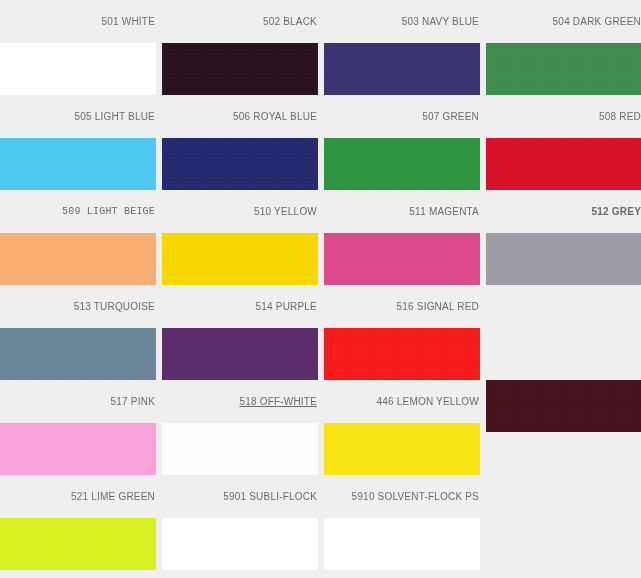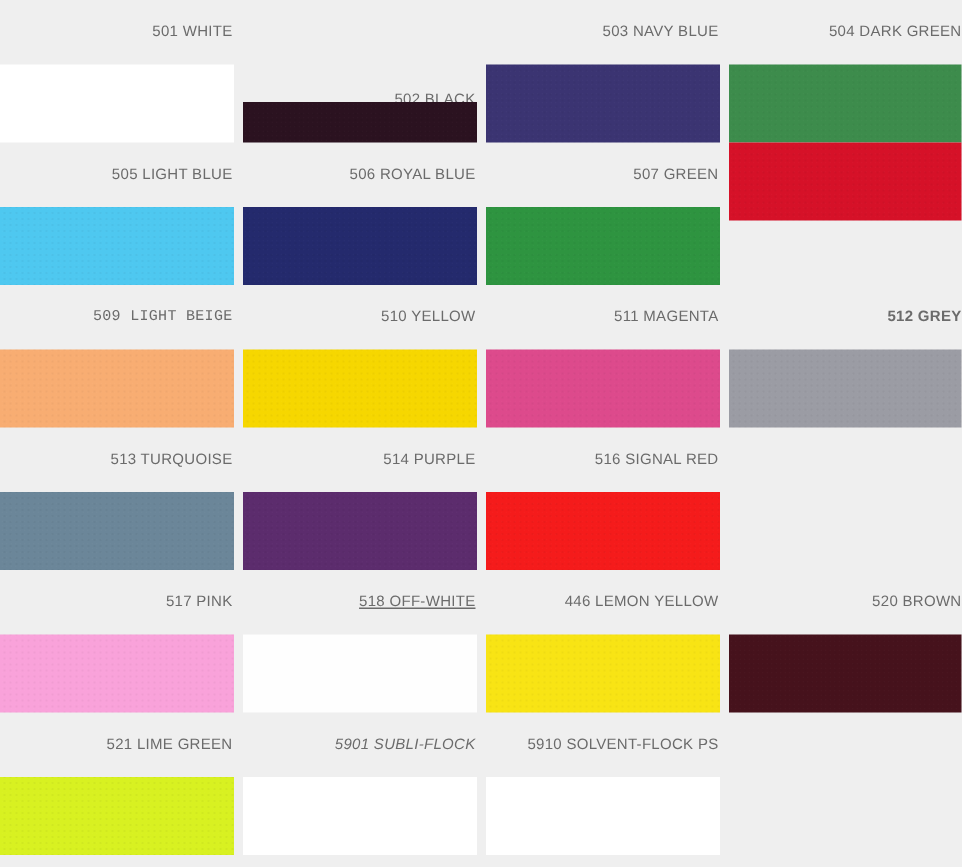--- a/index.html
+++ b/index.html
@@ -78,21 +78,21 @@
 </head>
 <body style="background: rgb(239, 239, 239);">
 
 <div id="swatch-grid">
     <div class="swatch-row">
       <div class="swatch-cell">
         <div class="swatch-label" style="color: rgb(107, 107, 107);">501 WHITE</div>
         <div class="swatch-chip is-white" style="background-color: rgb(255, 255, 255);"></div>
       </div>
       <div class="swatch-cell">
-        <div class="swatch-label" style="color: rgb(107, 107, 107); margin-top: 45px;">502 BLACK</div>
+        <div class="swatch-label" style="color: rgb(107, 107, 107);">502 BLACK</div>
         <div class="swatch-chip" style="background-color: rgb(43, 18, 32);"></div>
       </div>
       <div class="swatch-cell">
         <div class="swatch-label" style="color: rgb(107, 107, 107);">503 NAVY BLUE</div>
         <div class="swatch-chip" style="background-color: rgb(59, 52, 114);"></div>
       </div>
       <div class="swatch-cell">
         <div class="swatch-label" style="color: rgb(107, 107, 107);">504 DARK GREEN</div>
         <div class="swatch-chip" style="background-color: rgb(61, 140, 76);"></div>
       </div>
@@ -104,20 +104,21 @@
       </div>
       <div class="swatch-cell">
         <div class="swatch-label" style="color: rgb(107, 107, 107);">506 ROYAL BLUE</div>
         <div class="swatch-chip" style="background-color: rgb(36, 42, 109);"></div>
       </div>
       <div class="swatch-cell">
         <div class="swatch-label" style="color: rgb(107, 107, 107);">507 GREEN</div>
         <div class="swatch-chip" style="background-color: rgb(46, 148, 64);"></div>
       </div>
       <div class="swatch-cell">
+        <div class="swatch-label" style="color: rgb(107, 107, 107);">508 RED</div>
         <div class="swatch-chip" style="background-color: rgb(214, 17, 40);"></div>
       </div>
     </div>
     <div class="swatch-row">
       <div class="swatch-cell">
         <div class="swatch-label" style="color: rgb(107, 107, 107); font-family: Liberation Mono, monospace;">509 LIGHT BEIGE</div>
         <div class="swatch-chip" style="background-color: rgb(248, 173, 114);"></div>
       </div>
       <div class="swatch-cell">
         <div class="swatch-label" style="color: rgb(107, 107, 107);">510 YELLOW</div>
@@ -153,31 +154,30 @@
       </div>
       <div class="swatch-cell">
         <div class="swatch-label" style="color: rgb(107, 107, 107); text-decoration: underline;">518 OFF-WHITE</div>
         <div class="swatch-chip is-white" style="background-color: rgb(254, 254, 254);"></div>
       </div>
       <div class="swatch-cell">
         <div class="swatch-label" style="color: rgb(107, 107, 107);">446 LEMON YELLOW</div>
         <div class="swatch-chip" style="background-color: rgb(248, 228, 20);"></div>
       </div>
       <div class="swatch-cell">
-        <div class="swatch-label" style="color: rgb(107, 107, 107);">520 BROWN</div>
         <div class="swatch-chip" style="background-color: rgb(70, 18, 28);"></div>
       </div>
     </div>
     <div class="swatch-row">
       <div class="swatch-cell">
         <div class="swatch-label" style="color: rgb(107, 107, 107);">521 LIME GREEN</div>
         <div class="swatch-chip" style="background-color: rgb(216, 241, 33);"></div>
       </div>
       <div class="swatch-cell">
-        <div class="swatch-label" style="color: rgb(107, 107, 107); font-style: italic;">5901 SUBLI-FLOCK</div>
+        <div class="swatch-label" style="color: rgb(107, 107, 107);">5901 SUBLI-FLOCK</div>
         <div class="swatch-chip is-white" style="background-color: rgb(255, 255, 255);"></div>
       </div>
       <div class="swatch-cell">
         <div class="swatch-label" style="color: rgb(107, 107, 107);">5910 SOLVENT-FLOCK PS</div>
         <div class="swatch-chip is-white" style="background-color: rgb(255, 255, 255);"></div>
       </div>
       <div class="swatch-cell spacer"></div>
     </div>
   </div>
 

